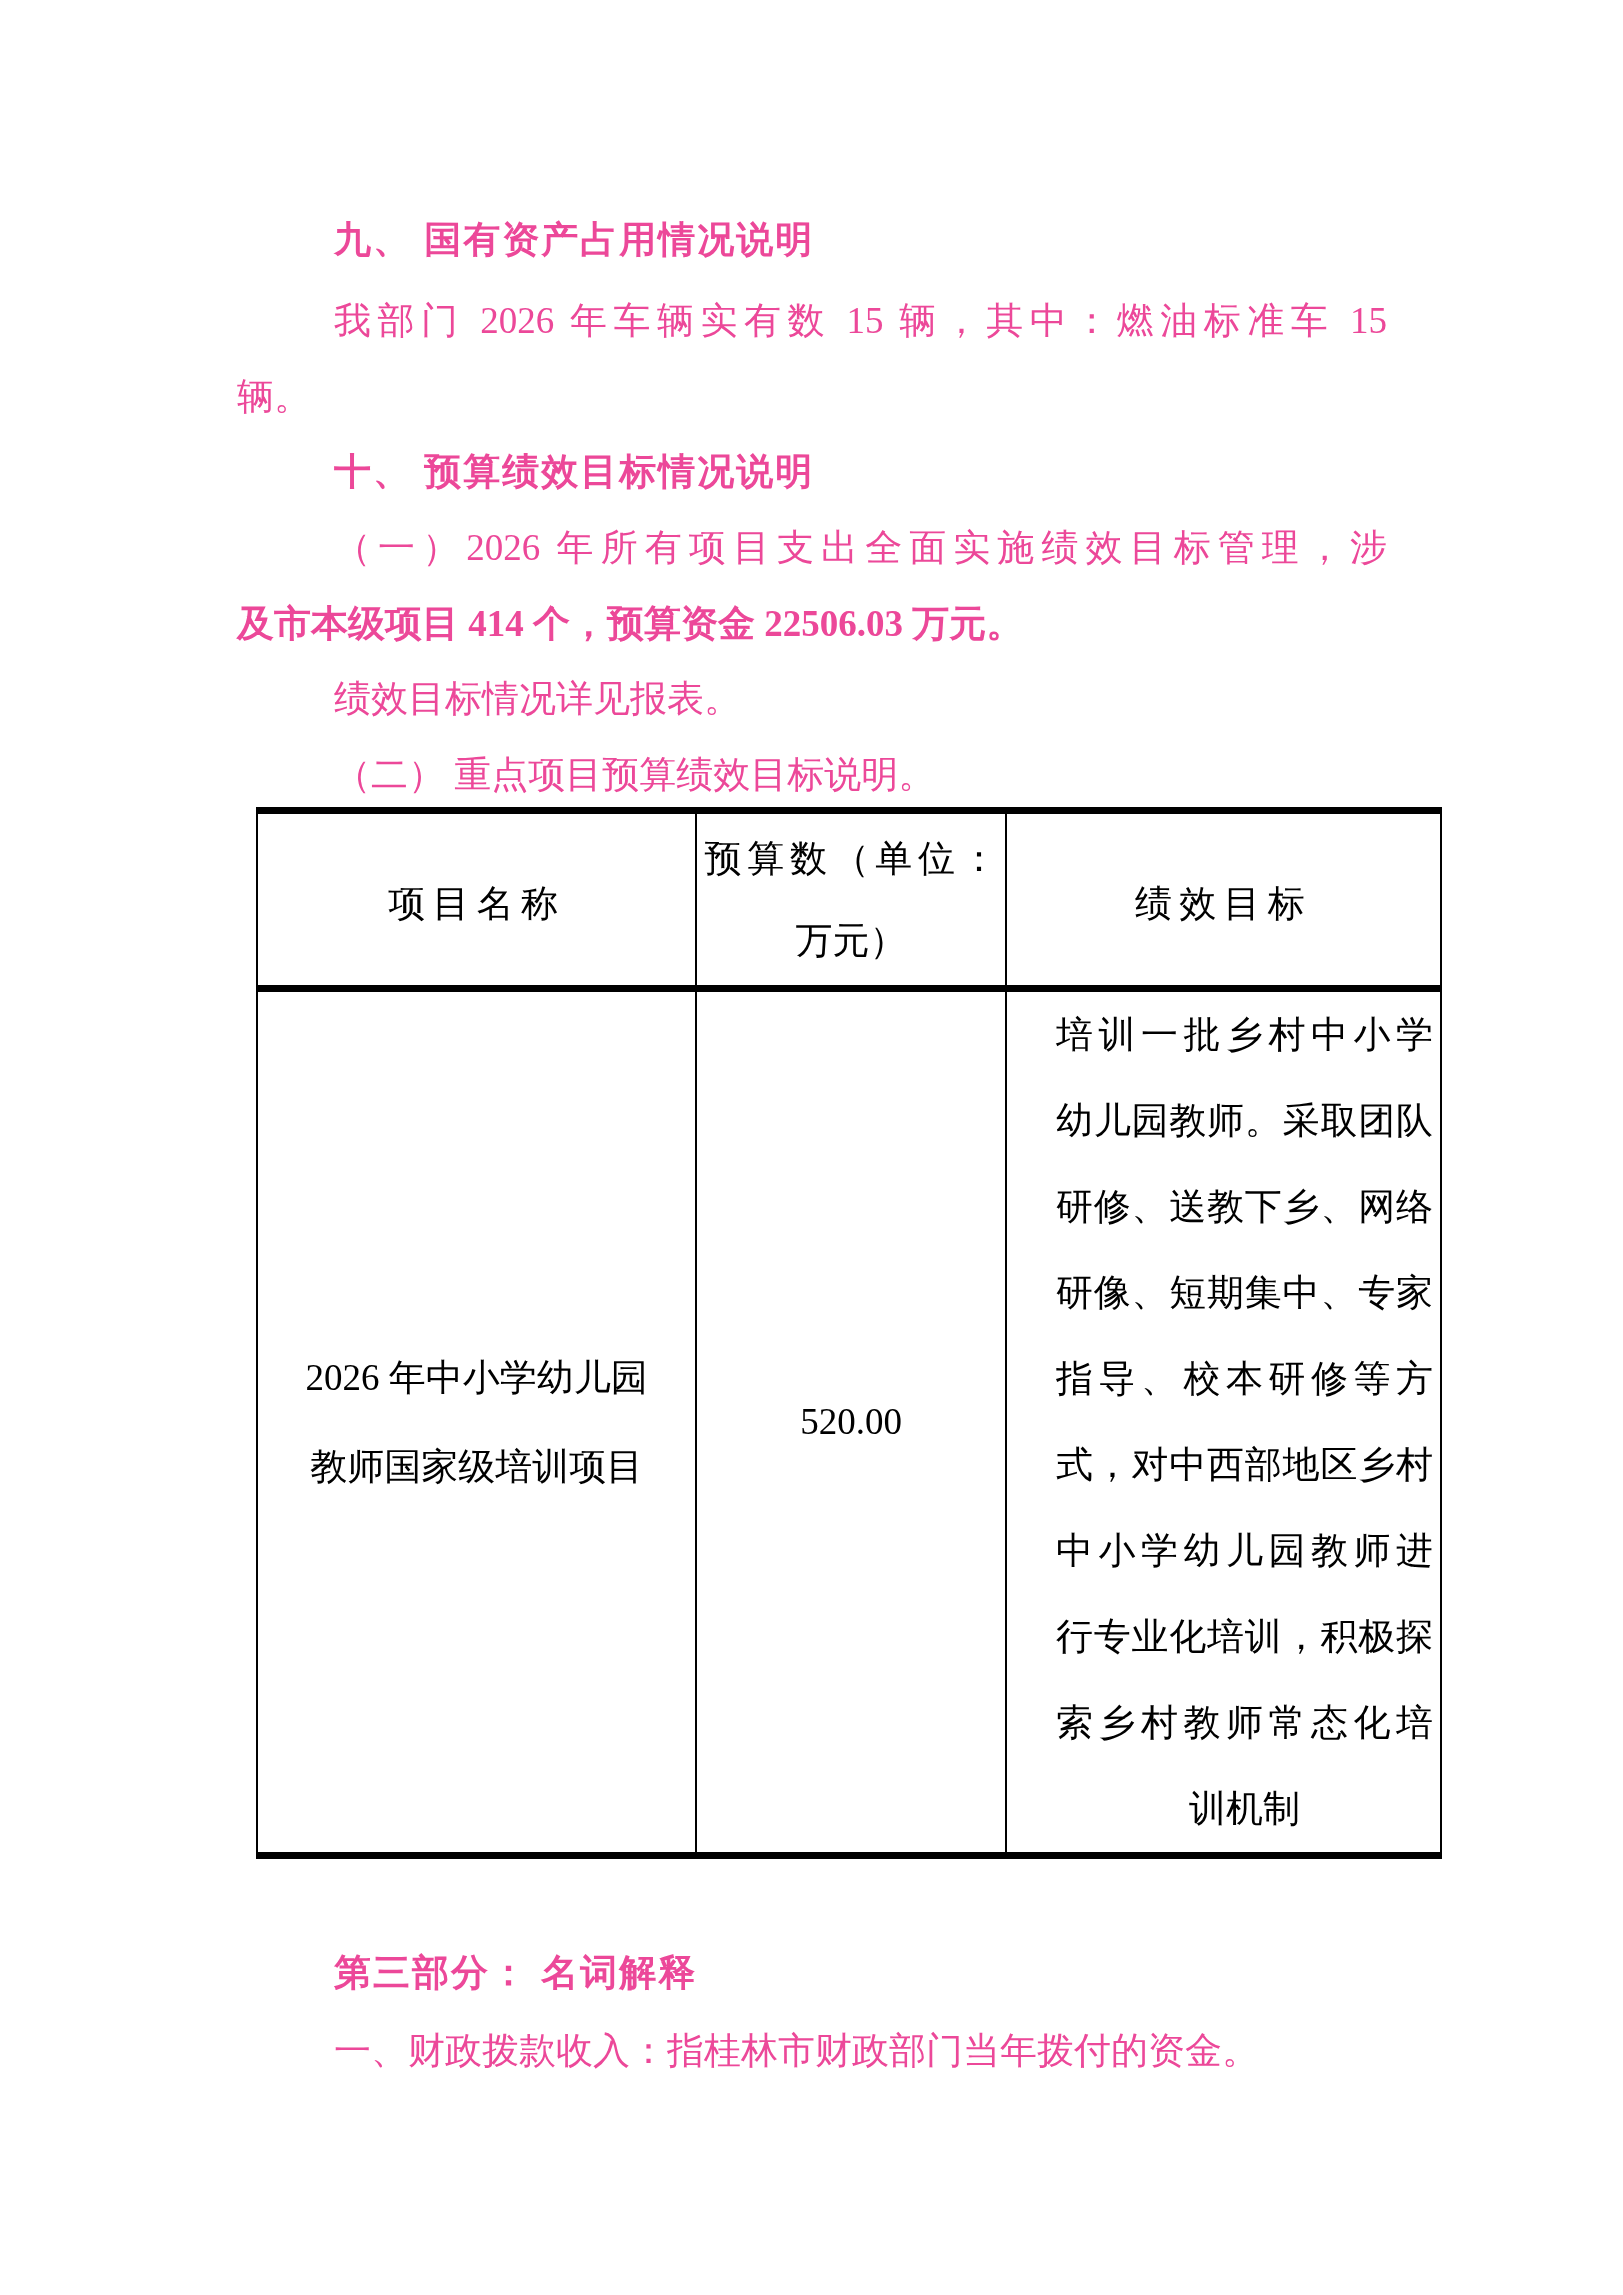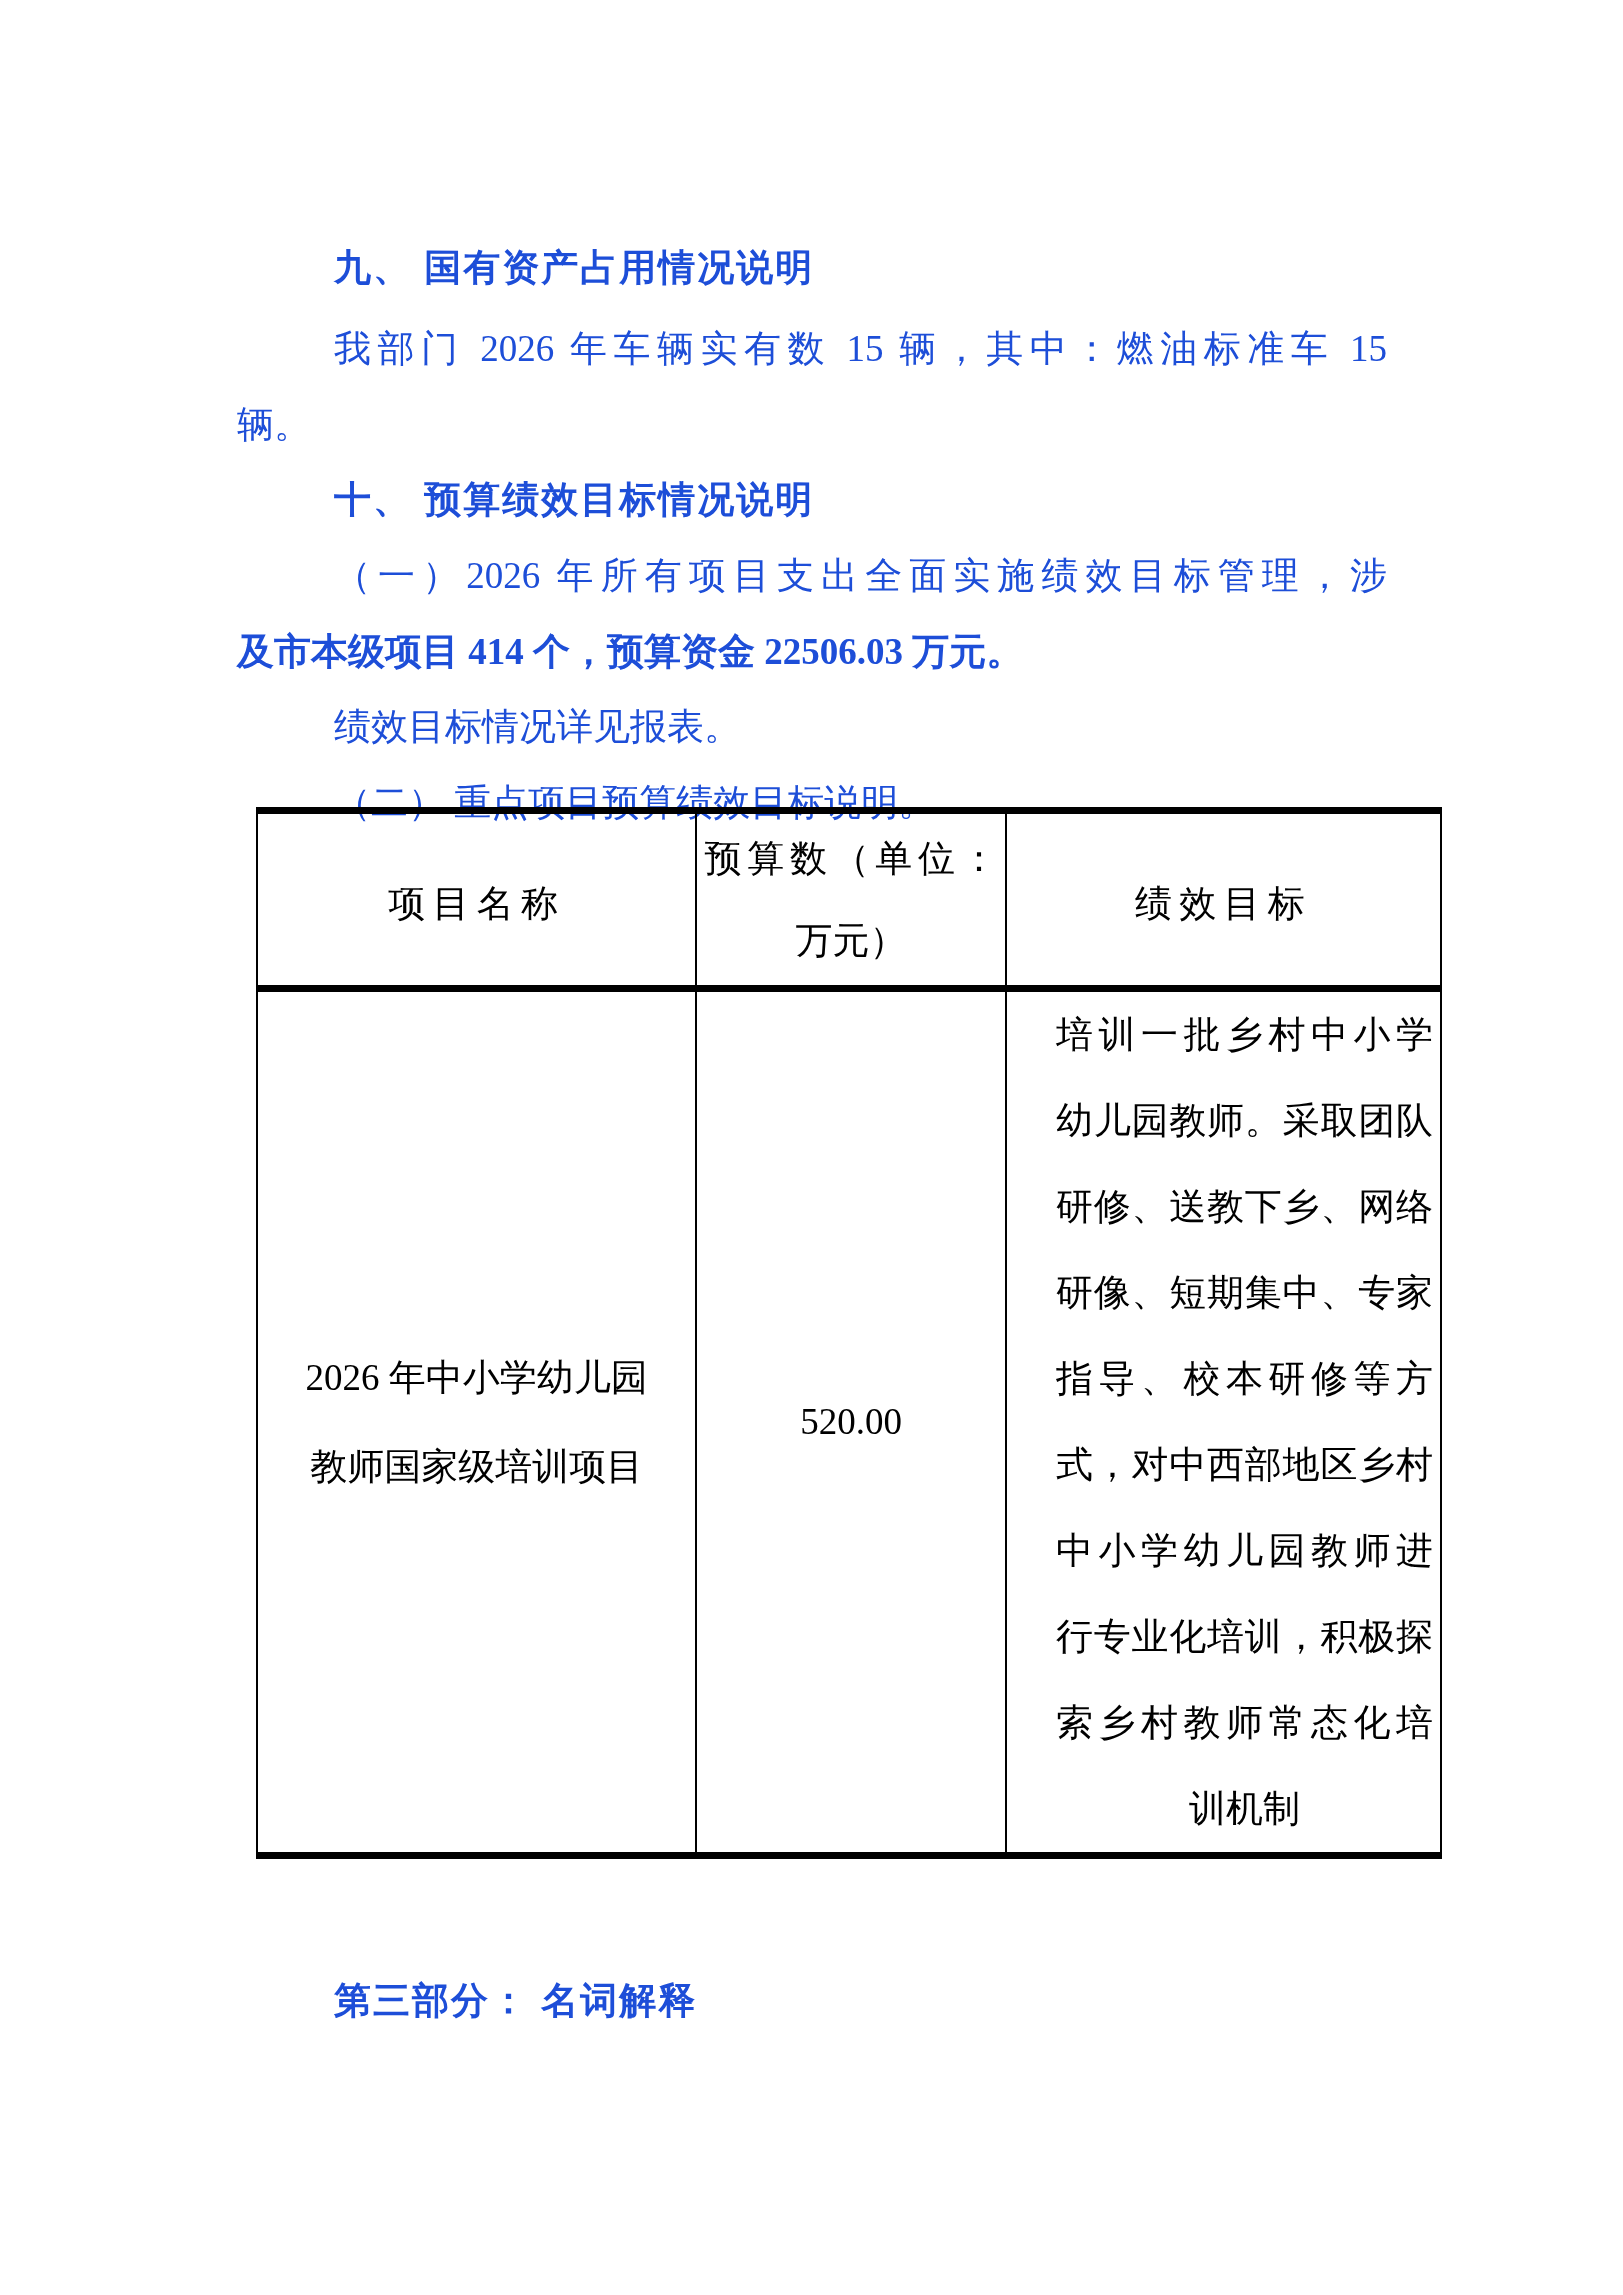--- a/index.html
+++ b/index.html
@@ -9,22 +9,21 @@
     background:#ffffff;
     color:#000000;
     font-family:"Liberation Serif","DejaVu Serif",serif;
     overflow:hidden;
   }
   .line{
     position:absolute;
     font-size:37px;
     line-height:46px;
     white-space:pre;
-    color:#1d4ed8;
-    margin-top:28px;
+    color:#ec4899;
   }
   .heading{
     font-family:"Liberation Sans","DejaVu Sans",sans-serif;
     font-weight:bold;
     letter-spacing:2px;
   }
   .justify{
     white-space:normal;
     text-align:justify;
     text-align-last:justify;
@@ -119,15 +118,16 @@
         <div class="tline j">行专业化培训，积极探</div>
         <div class="tline j">索乡村教师常态化培</div>
         <div class="tline">训机制</div>
       </td>
     </tr>
   </tbody>
     </table>
 
   <div class="line heading" style="left:334px;top:1950px;">第三部分： 名词解释</div>
 
+  <div class="line" style="left:334px;top:2028px;">一、财政拨款收入：指桂林市财政部门当年拨付的资金。</div>
 
 </div>
 
 
 </body></html>

